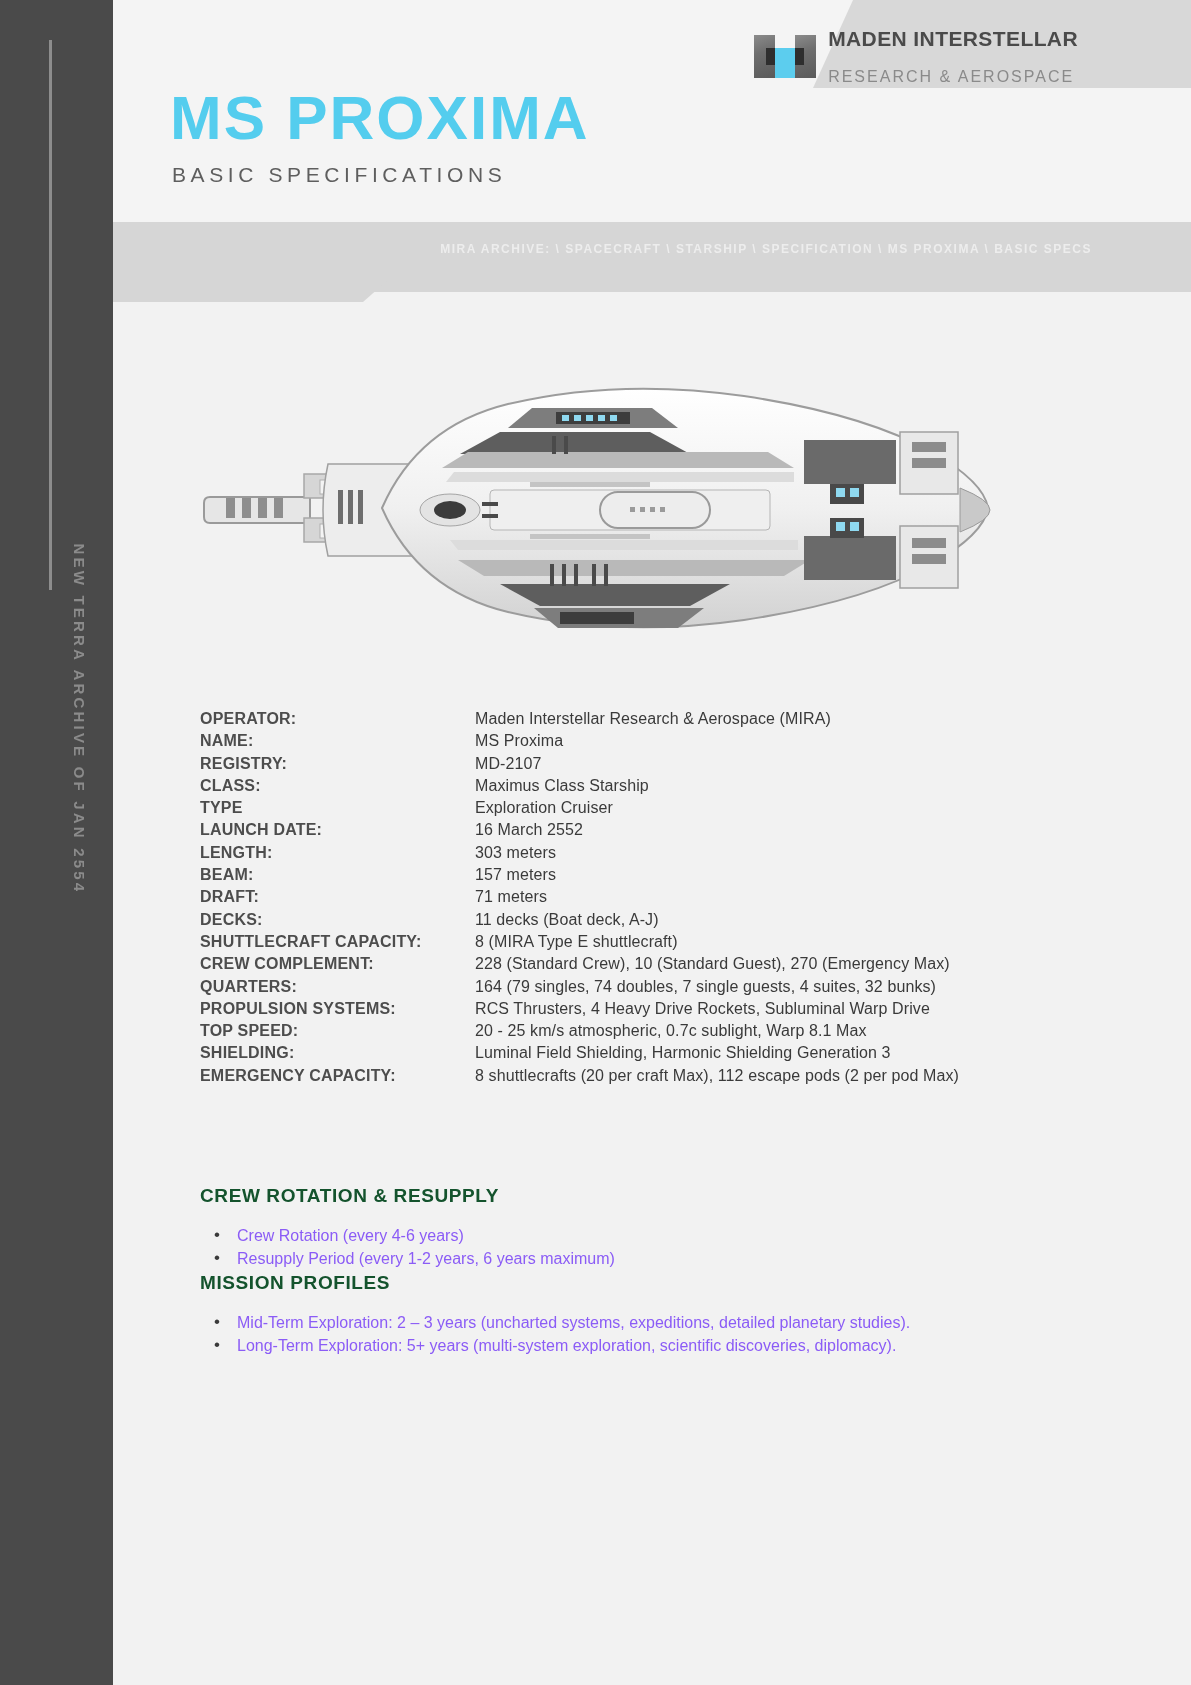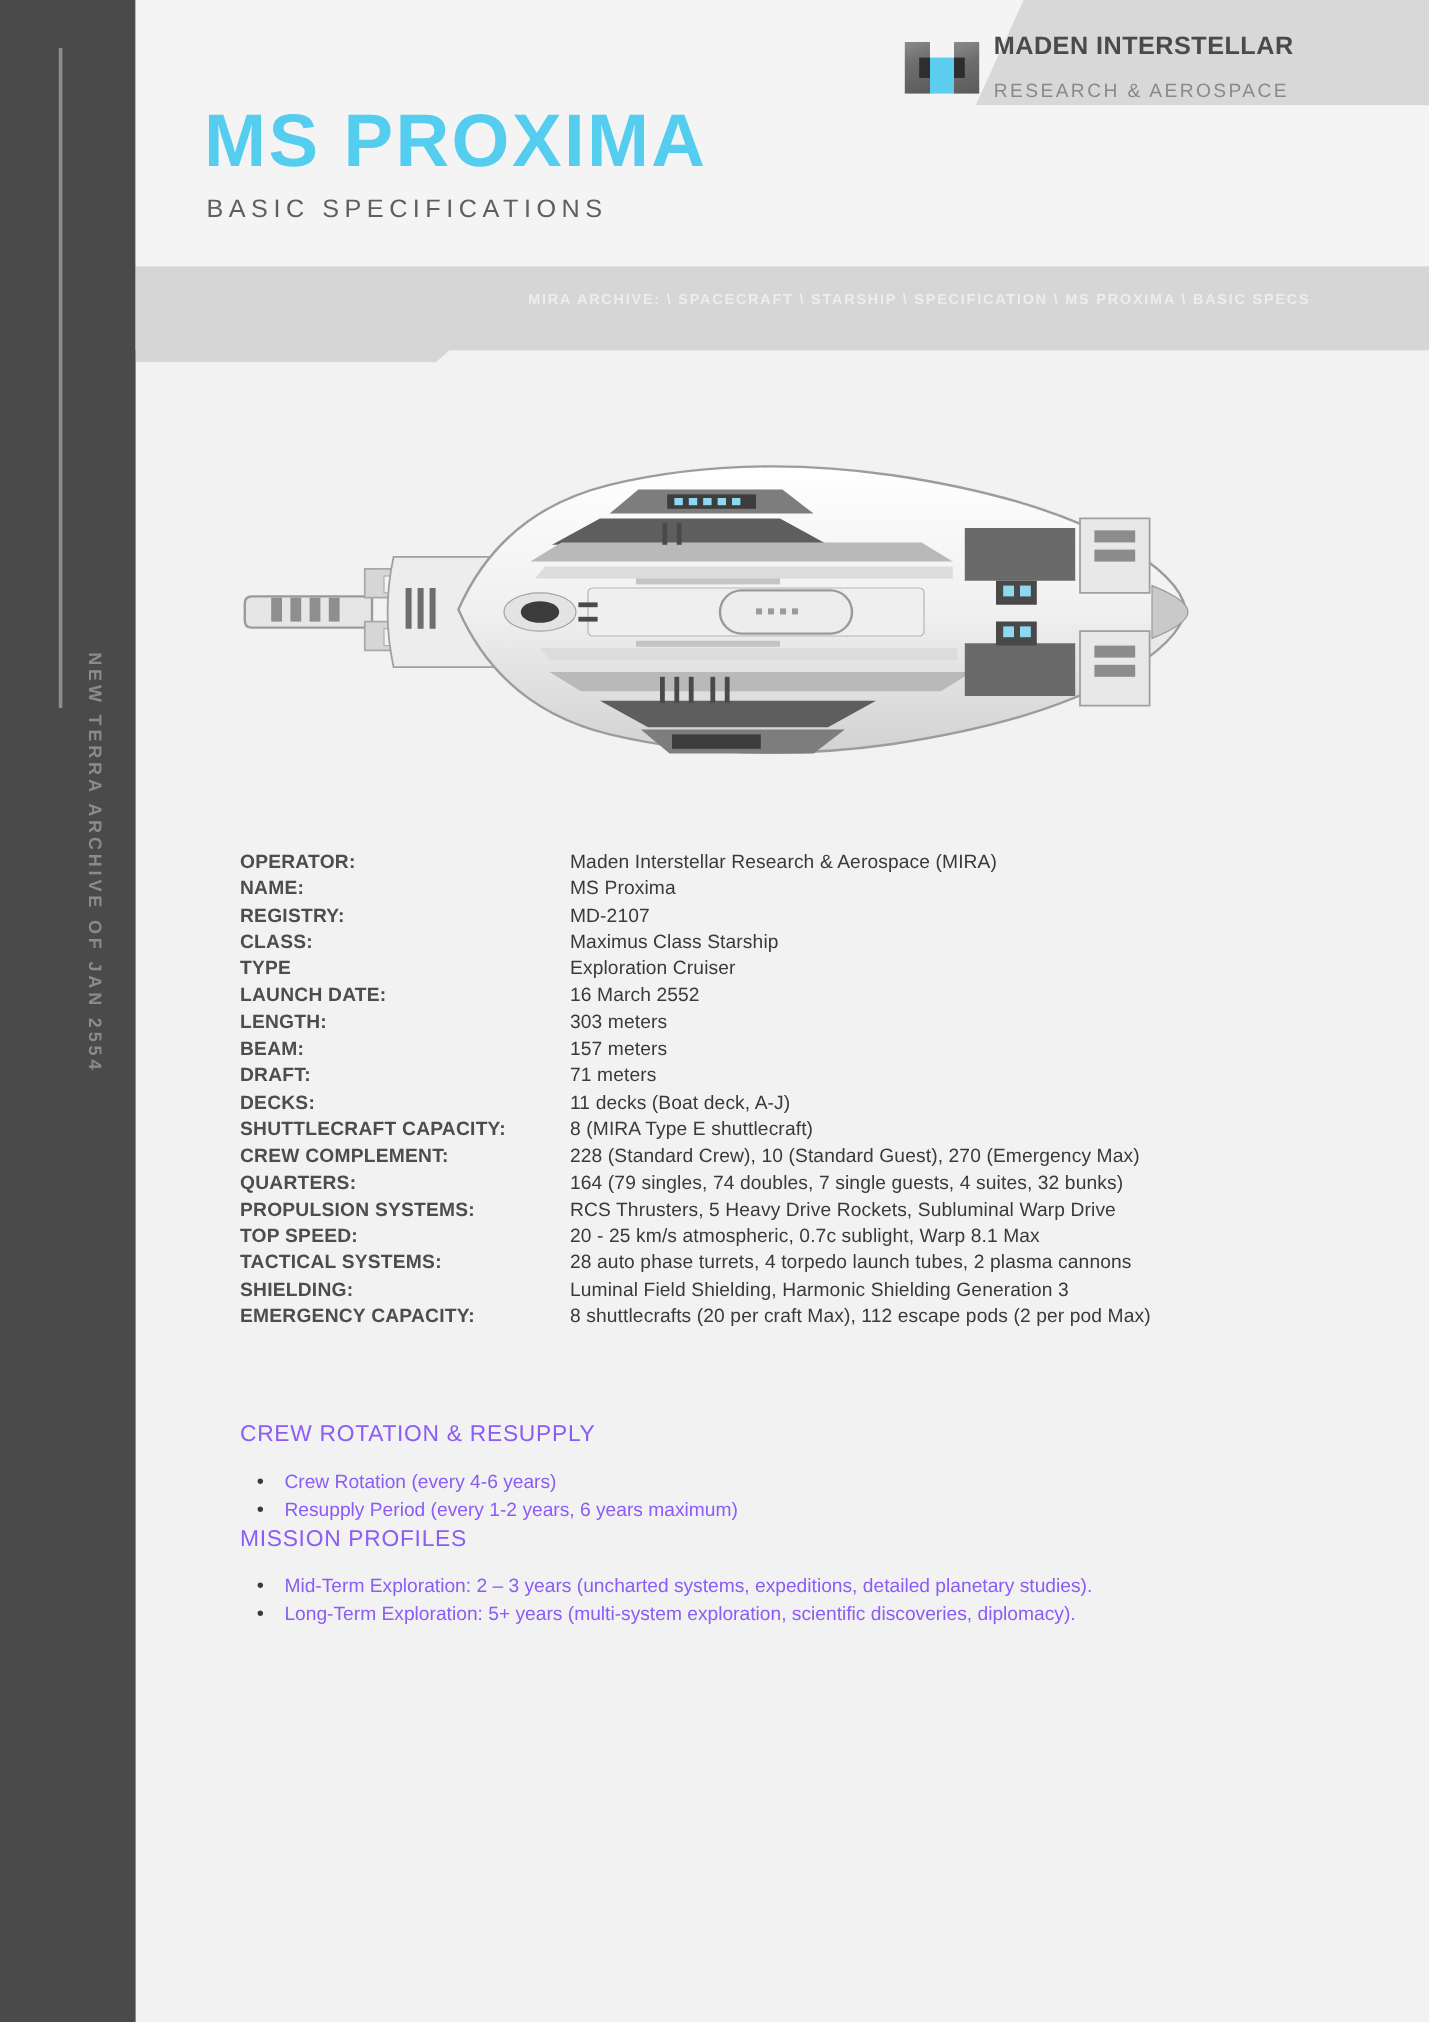--- a/index.html
+++ b/index.html
@@ -160,22 +160,22 @@
     white-space: nowrap;
     letter-spacing: 0.1px;
   }
 
   
   .section { position: absolute; left: 200px; width: 880px; }
   .sec-crew { top: 1185px; }
   .sec-mission { top: 1272px; }
   .sec-head {
     font-size: 19px;
-    font-weight: 400;
-    color: #8b5cf6;
+    font-weight: 700;
+    color: #14532d;
     letter-spacing: 0.6px;
     margin-bottom: 18px;
   }
   .sec-list { list-style: none; }
   .sec-list li {
     position: relative;
     padding-left: 37px;
     font-size: 16px;
     color: #8b5cf6;
     line-height: 22.5px;
@@ -364,29 +364,25 @@
       <div class="spec-row">
         <div class="spec-label">CREW COMPLEMENT:</div>
         <div class="spec-value">228 (Standard Crew), 10 (Standard Guest), 270 (Emergency Max)</div>
       </div>
       <div class="spec-row">
         <div class="spec-label">QUARTERS:</div>
         <div class="spec-value">164 (79 singles, 74 doubles, 7 single guests, 4 suites, 32 bunks)</div>
       </div>
       <div class="spec-row">
         <div class="spec-label">PROPULSION SYSTEMS:</div>
-        <div class="spec-value">RCS Thrusters, 5 Heavy Drive Rockets, Subluminal Warp Drive</div>
+        <div class="spec-value">RCS Thrusters, 4 Heavy Drive Rockets, Subluminal Warp Drive</div>
       </div>
       <div class="spec-row">
         <div class="spec-label">TOP SPEED:</div>
         <div class="spec-value">20 - 25 km/s atmospheric, 0.7c sublight, Warp 8.1 Max</div>
-      </div>
-      <div class="spec-row">
-        <div class="spec-label">TACTICAL SYSTEMS:</div>
-        <div class="spec-value">28 auto phase turrets, 4 torpedo launch tubes, 2 plasma cannons</div>
       </div>
       <div class="spec-row">
         <div class="spec-label">SHIELDING:</div>
         <div class="spec-value">Luminal Field Shielding, Harmonic Shielding Generation 3</div>
       </div>
       <div class="spec-row">
         <div class="spec-label">EMERGENCY CAPACITY:</div>
         <div class="spec-value">8 shuttlecrafts (20 per craft Max), 112 escape pods (2 per pod Max)</div>
       </div>
     </div>

